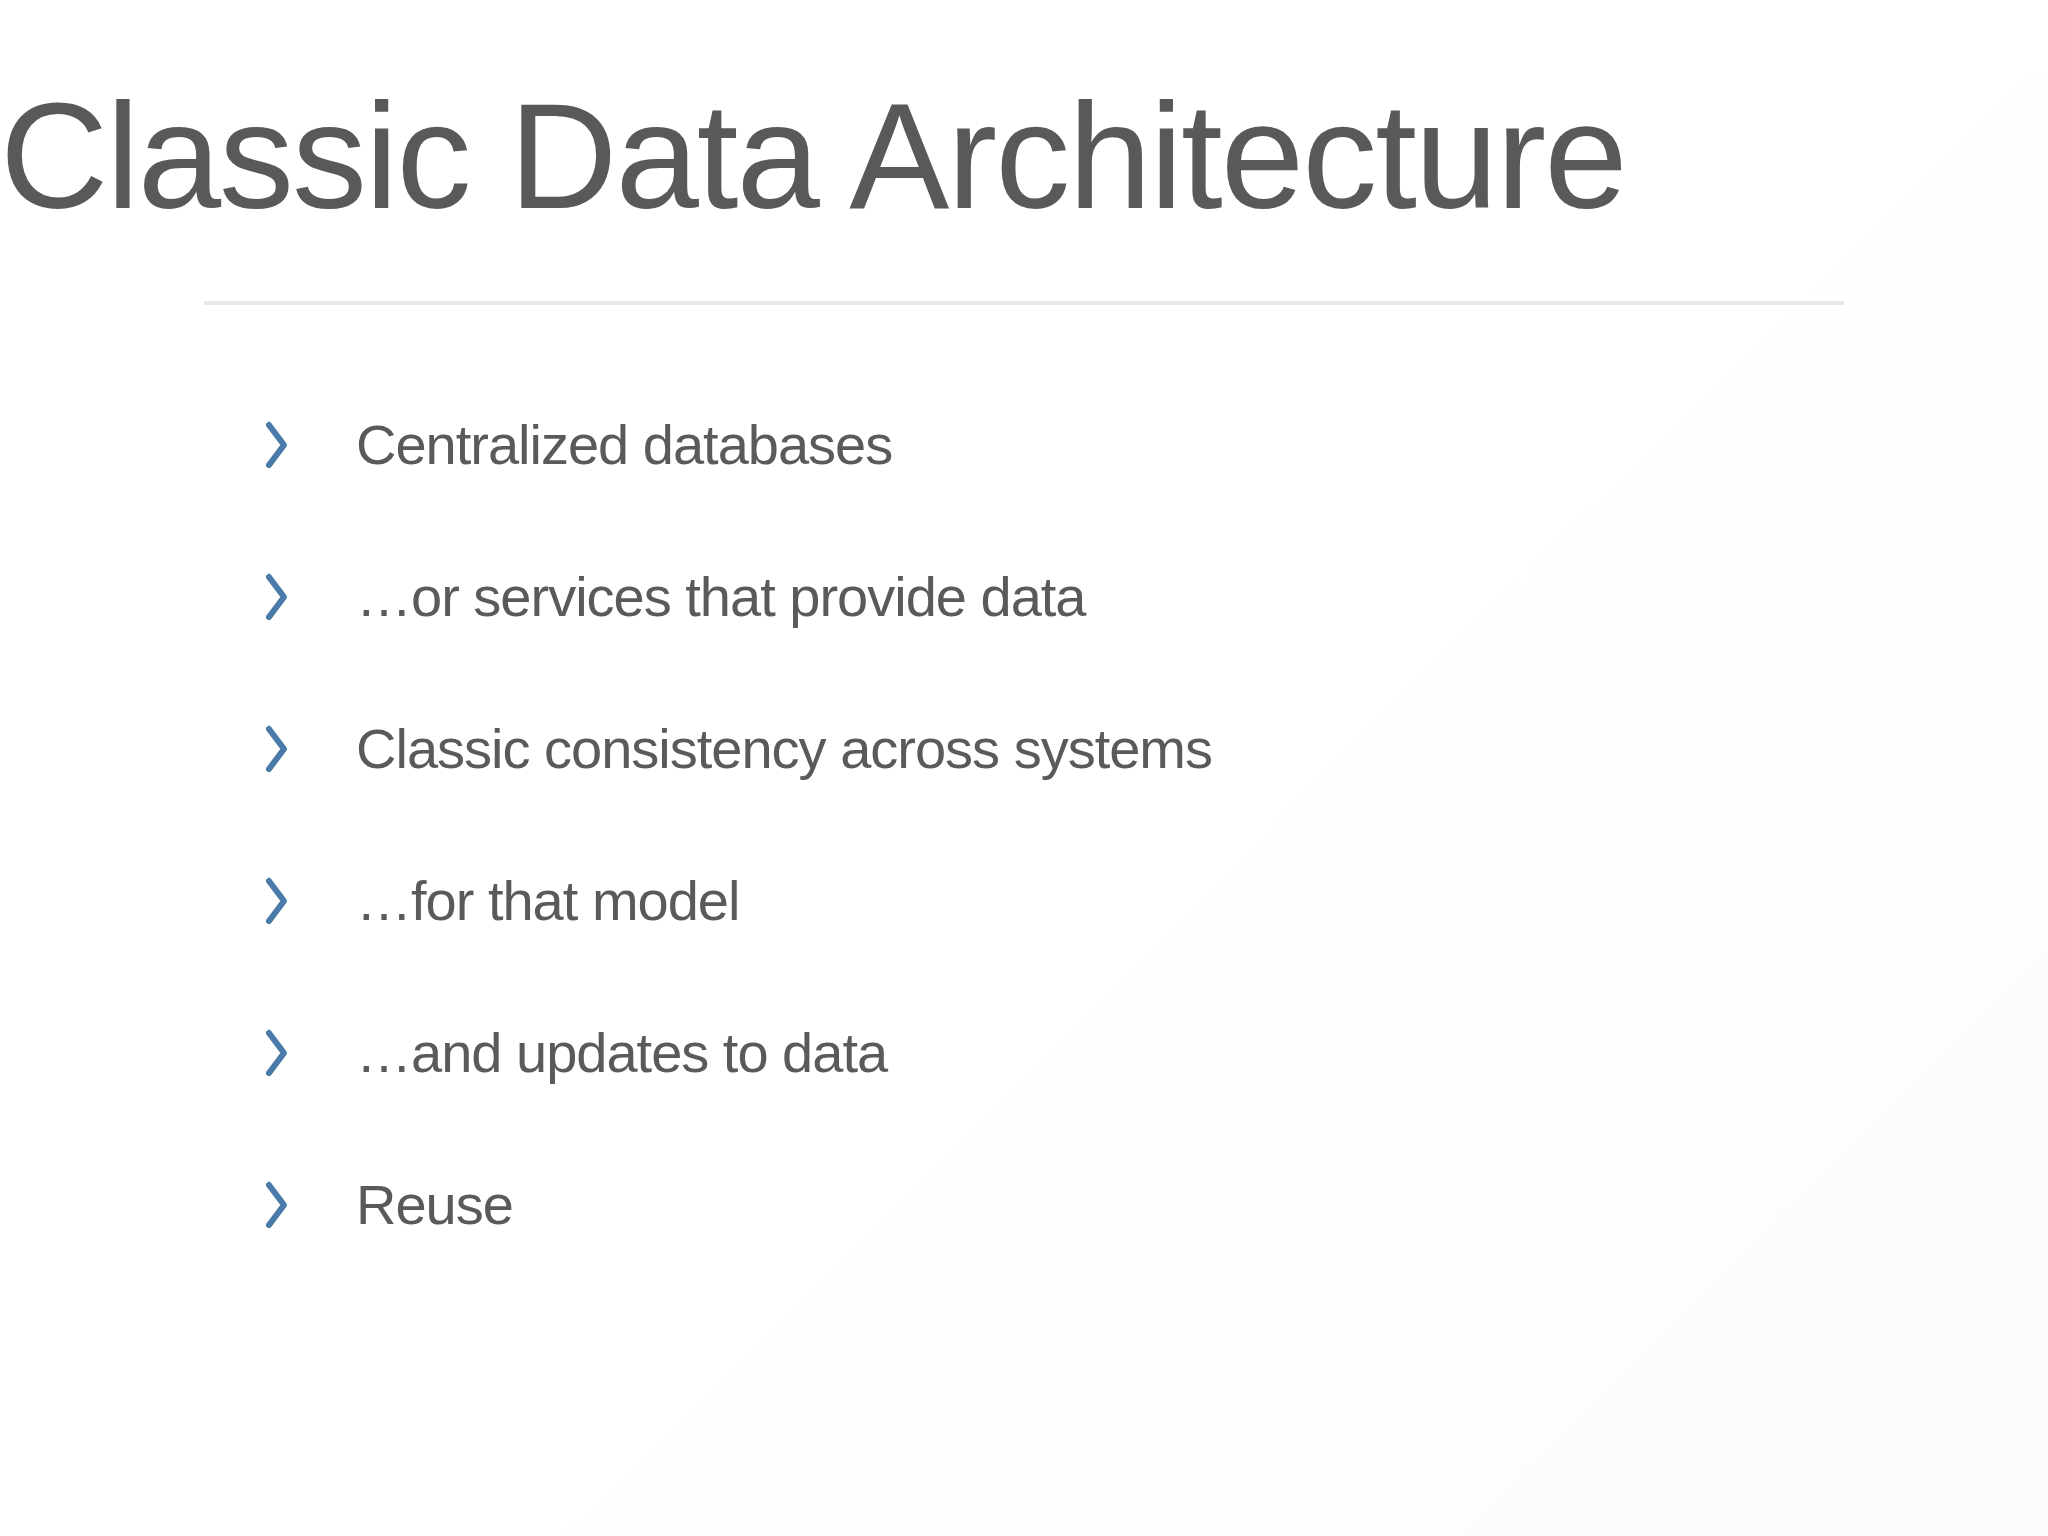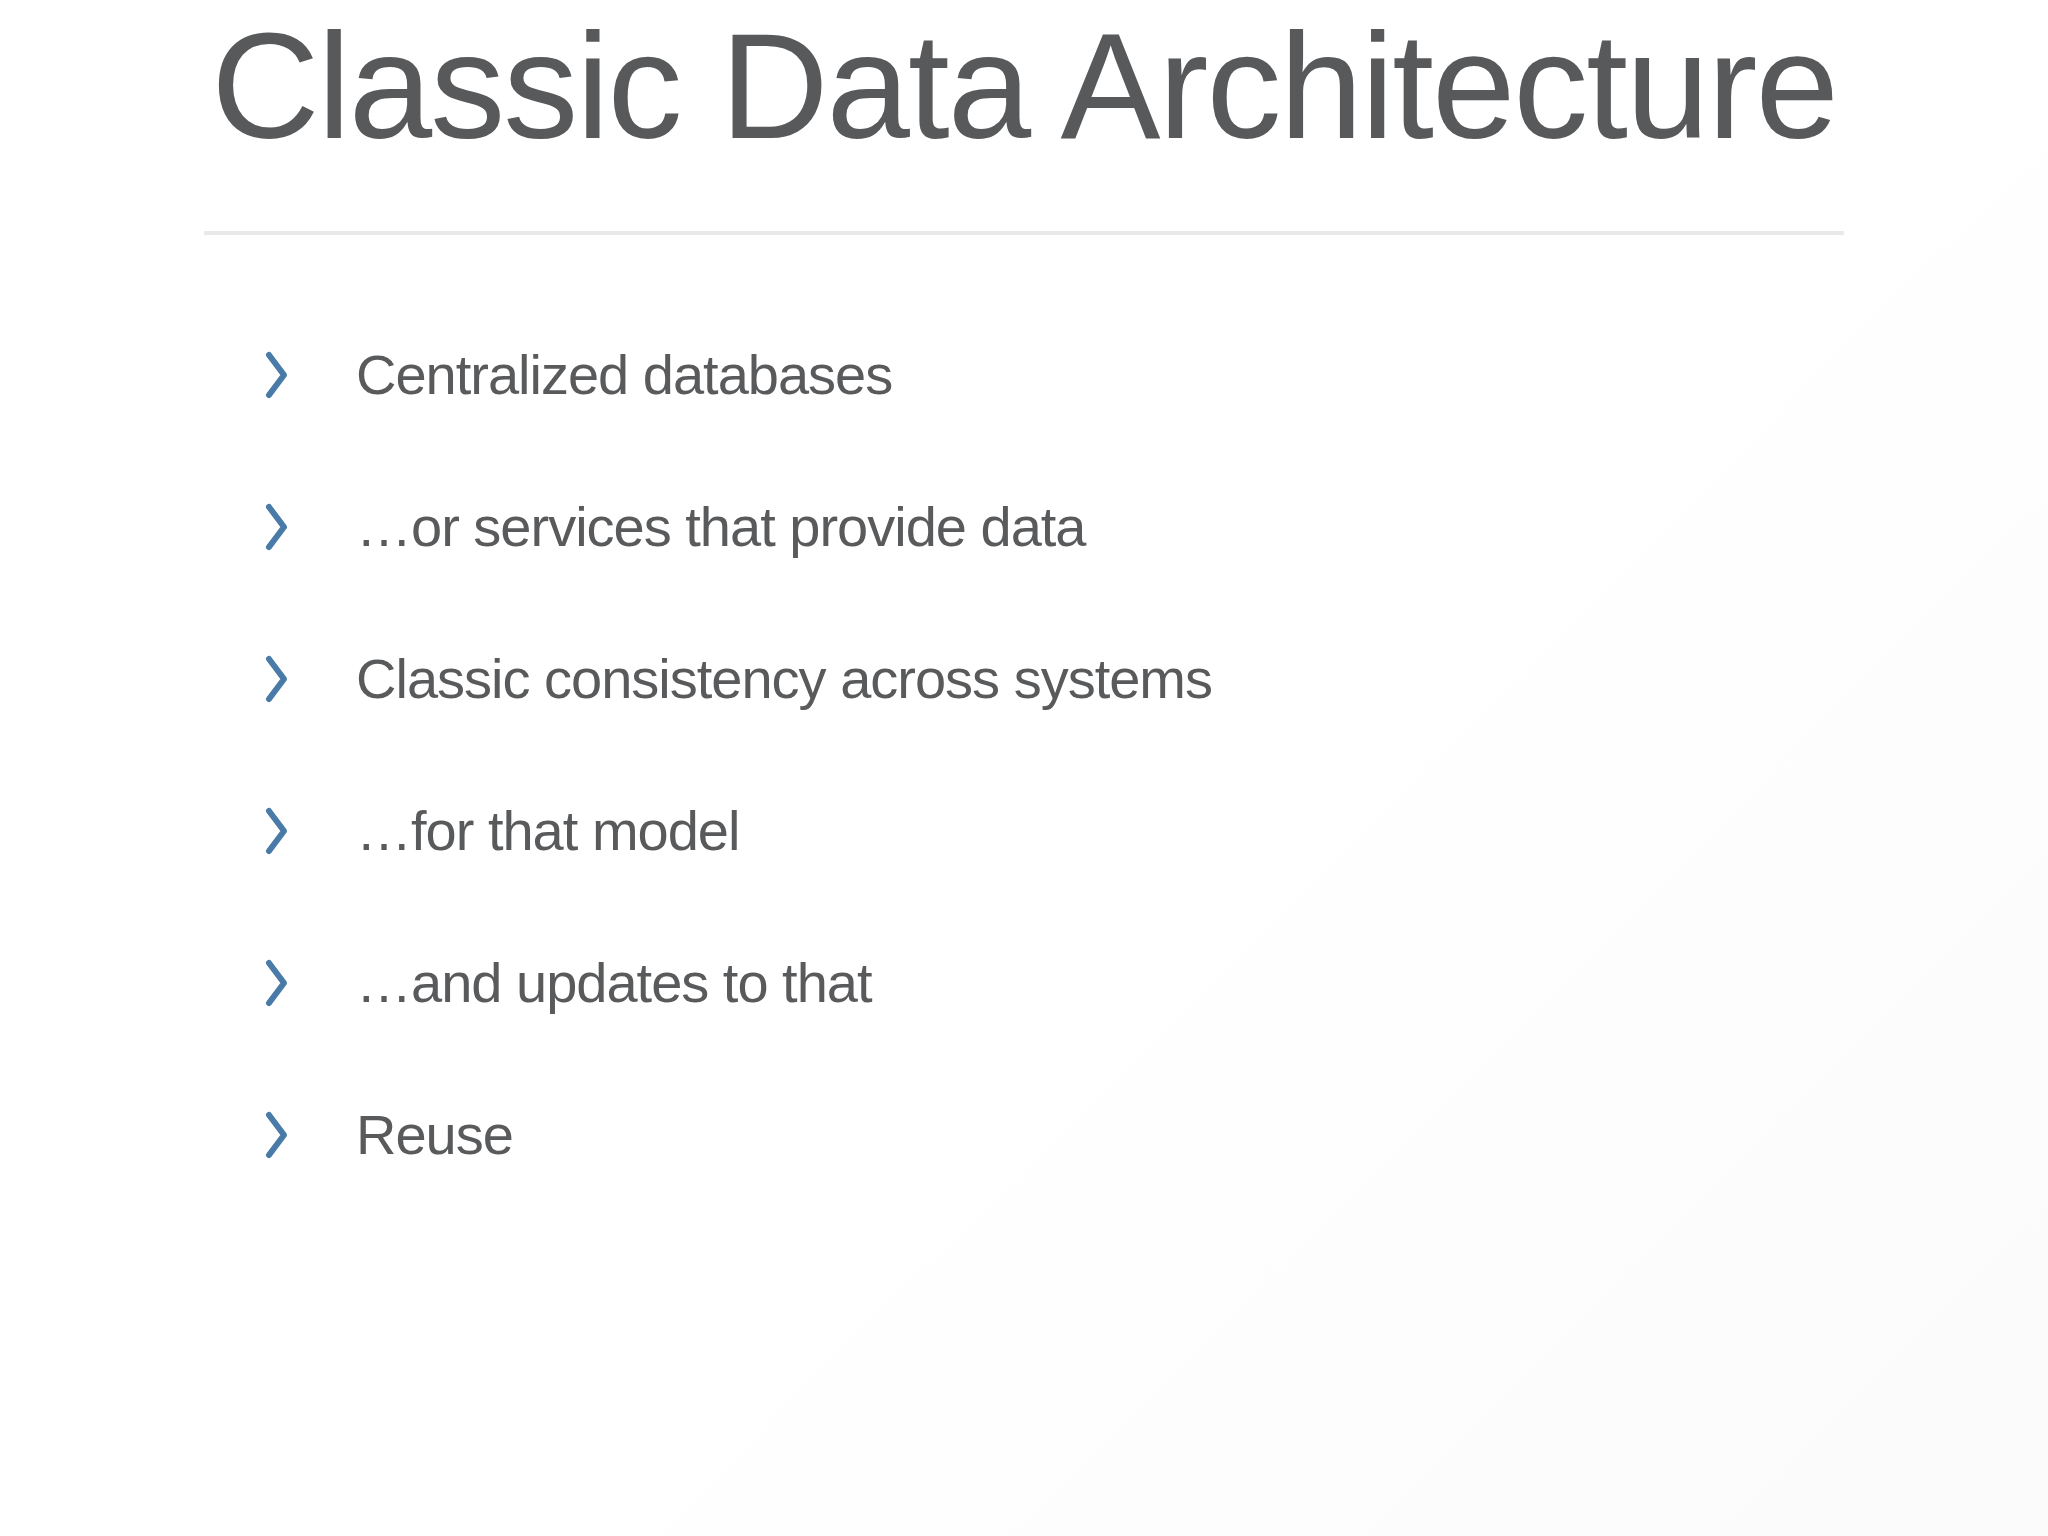--- a/index.html
+++ b/index.html
@@ -9,21 +9,21 @@
     background: #ffffff;
     overflow: hidden;
   }
   .slide {
     position: relative;
     width: 2048px;
     height: 1536px;
     background: linear-gradient(135deg, #ffffff 55%, #fbfbfc 100%);
   }
   .title {
-    text-align: center;
+    margin-top: 70px;
     font-size: 150px;
     font-weight: 400;
     letter-spacing: -2px;
     color: #58595b;
     line-height: 1.15;
   }
   .divider {
     width: 1640px;
     height: 4px;
     margin: 58px auto 0 auto;
@@ -101,21 +101,21 @@
       </span>
       <span class="bullet-text">…for that model</span>
     </div>
 
     <div class="bullet-row">
       <span class="chevron">
         <svg viewBox="0 0 26 56">
             <polyline points="5,8 20,28 5,48" fill="none" stroke="#4a7ba8" stroke-width="6" stroke-linecap="round" stroke-linejoin="round"></polyline>
           </svg>
       </span>
-      <span class="bullet-text">…and updates to that</span>
+      <span class="bullet-text">…and updates to data</span>
     </div>
 
     <div class="bullet-row">
       <span class="chevron">
         <svg viewBox="0 0 26 56">
             <polyline points="5,8 20,28 5,48" fill="none" stroke="#4a7ba8" stroke-width="6" stroke-linecap="round" stroke-linejoin="round"></polyline>
           </svg>
       </span>
       <span class="bullet-text">Reuse</span>
     </div>

